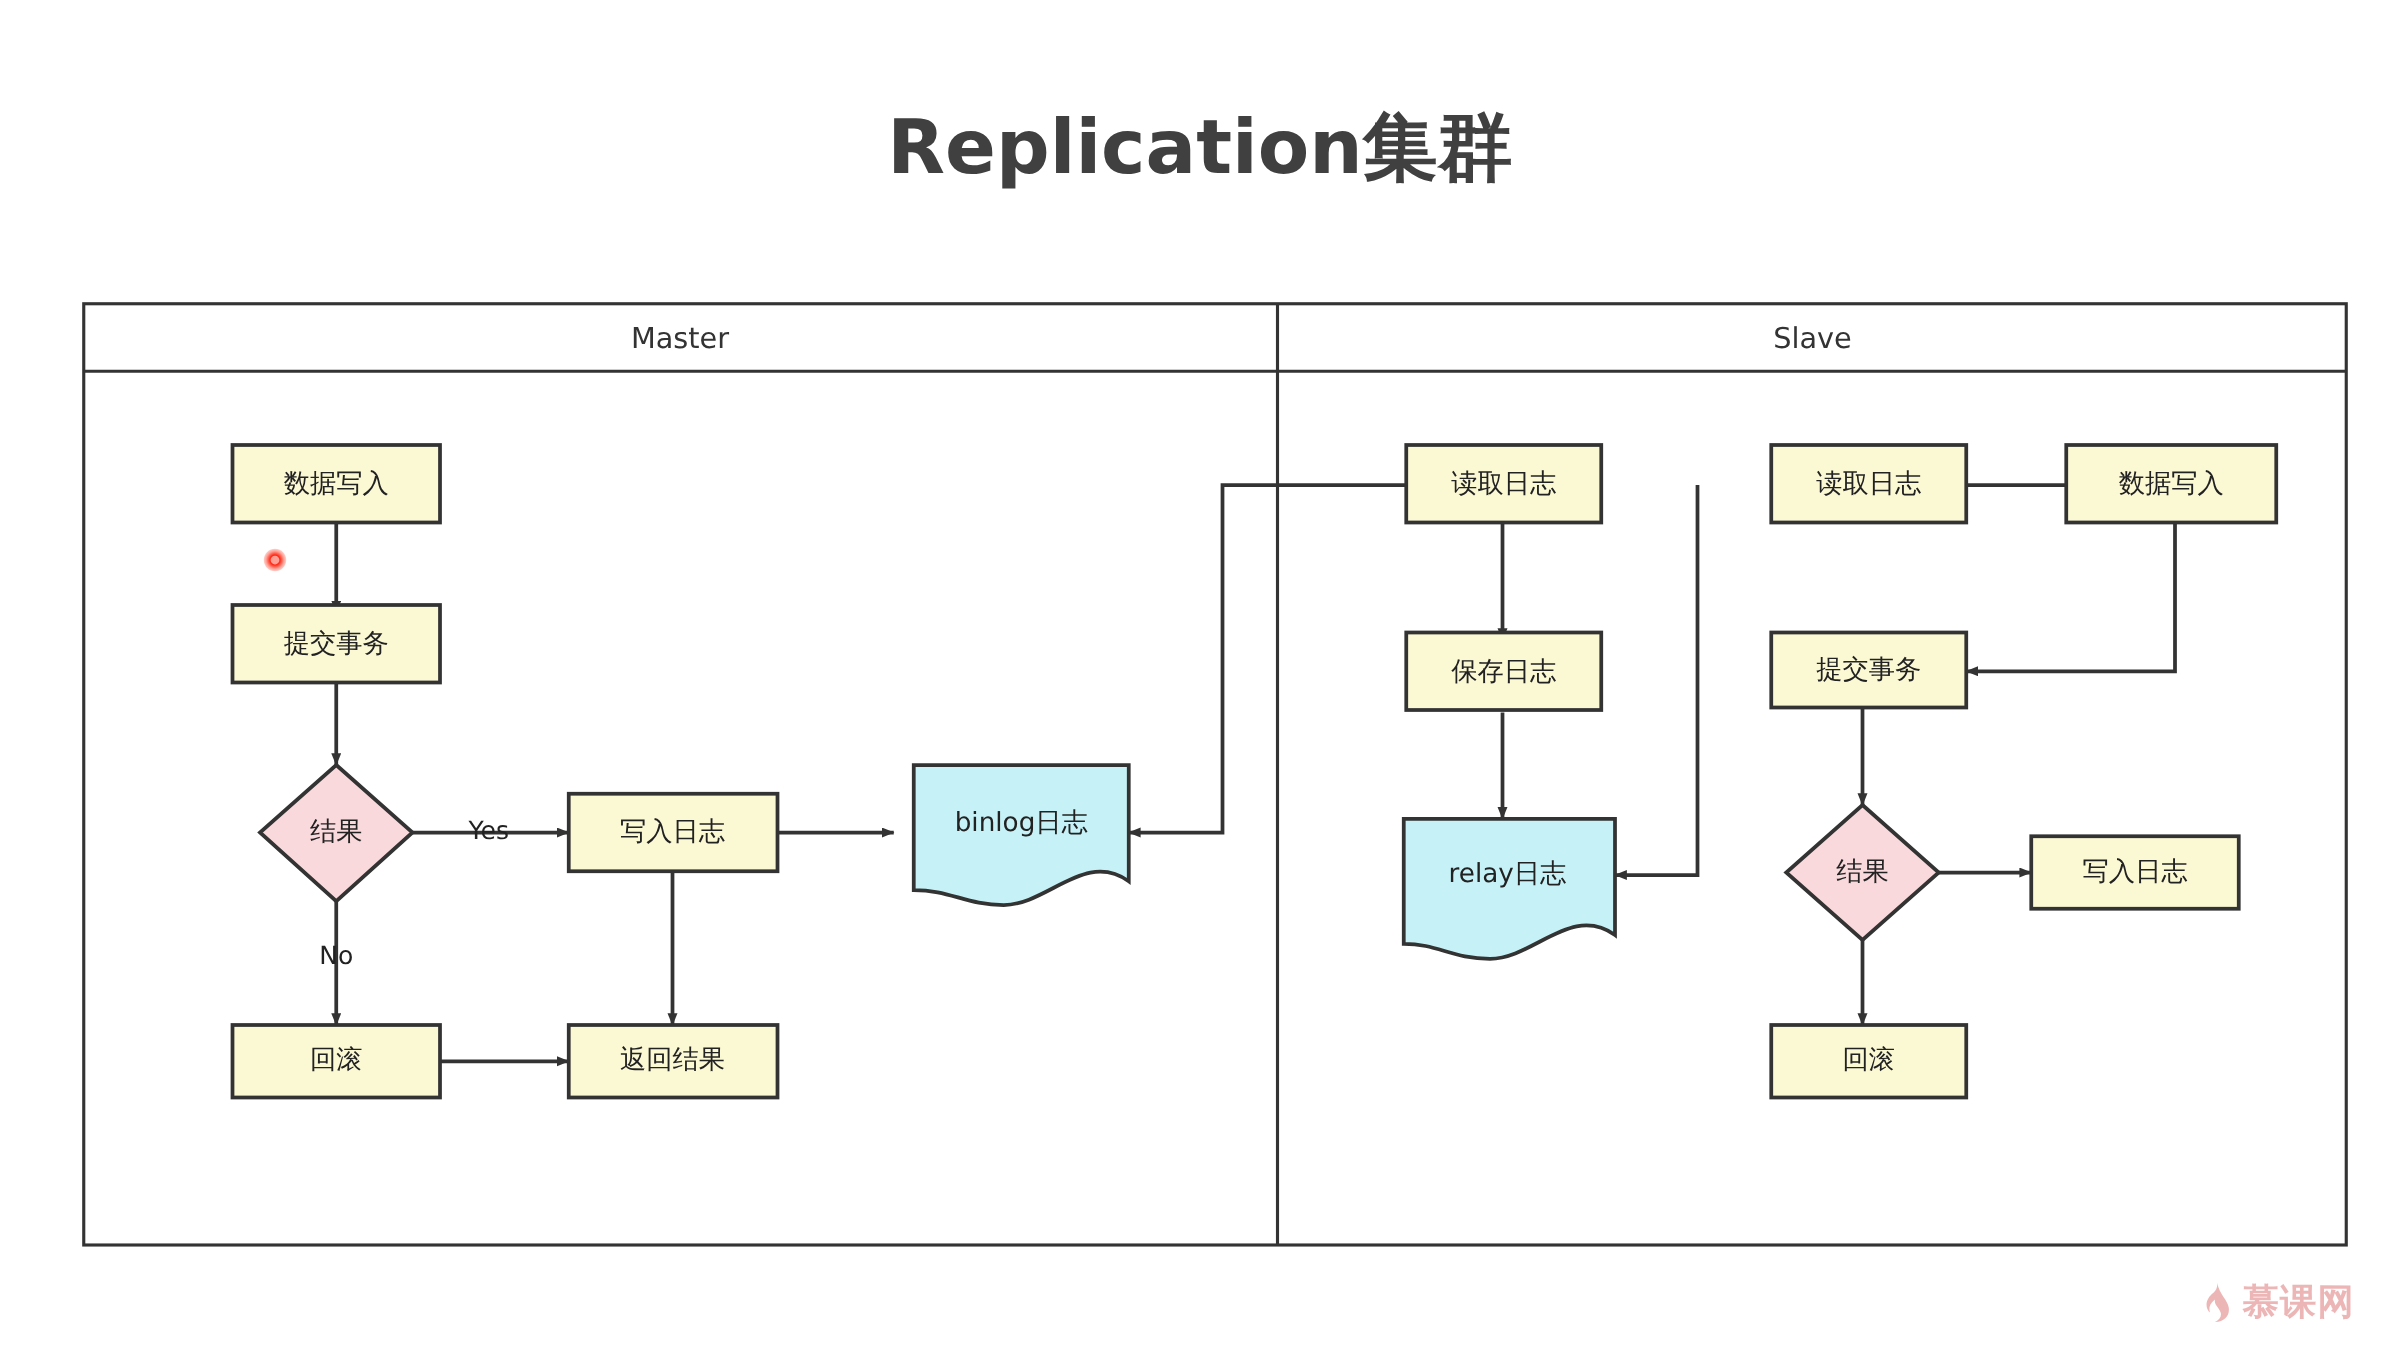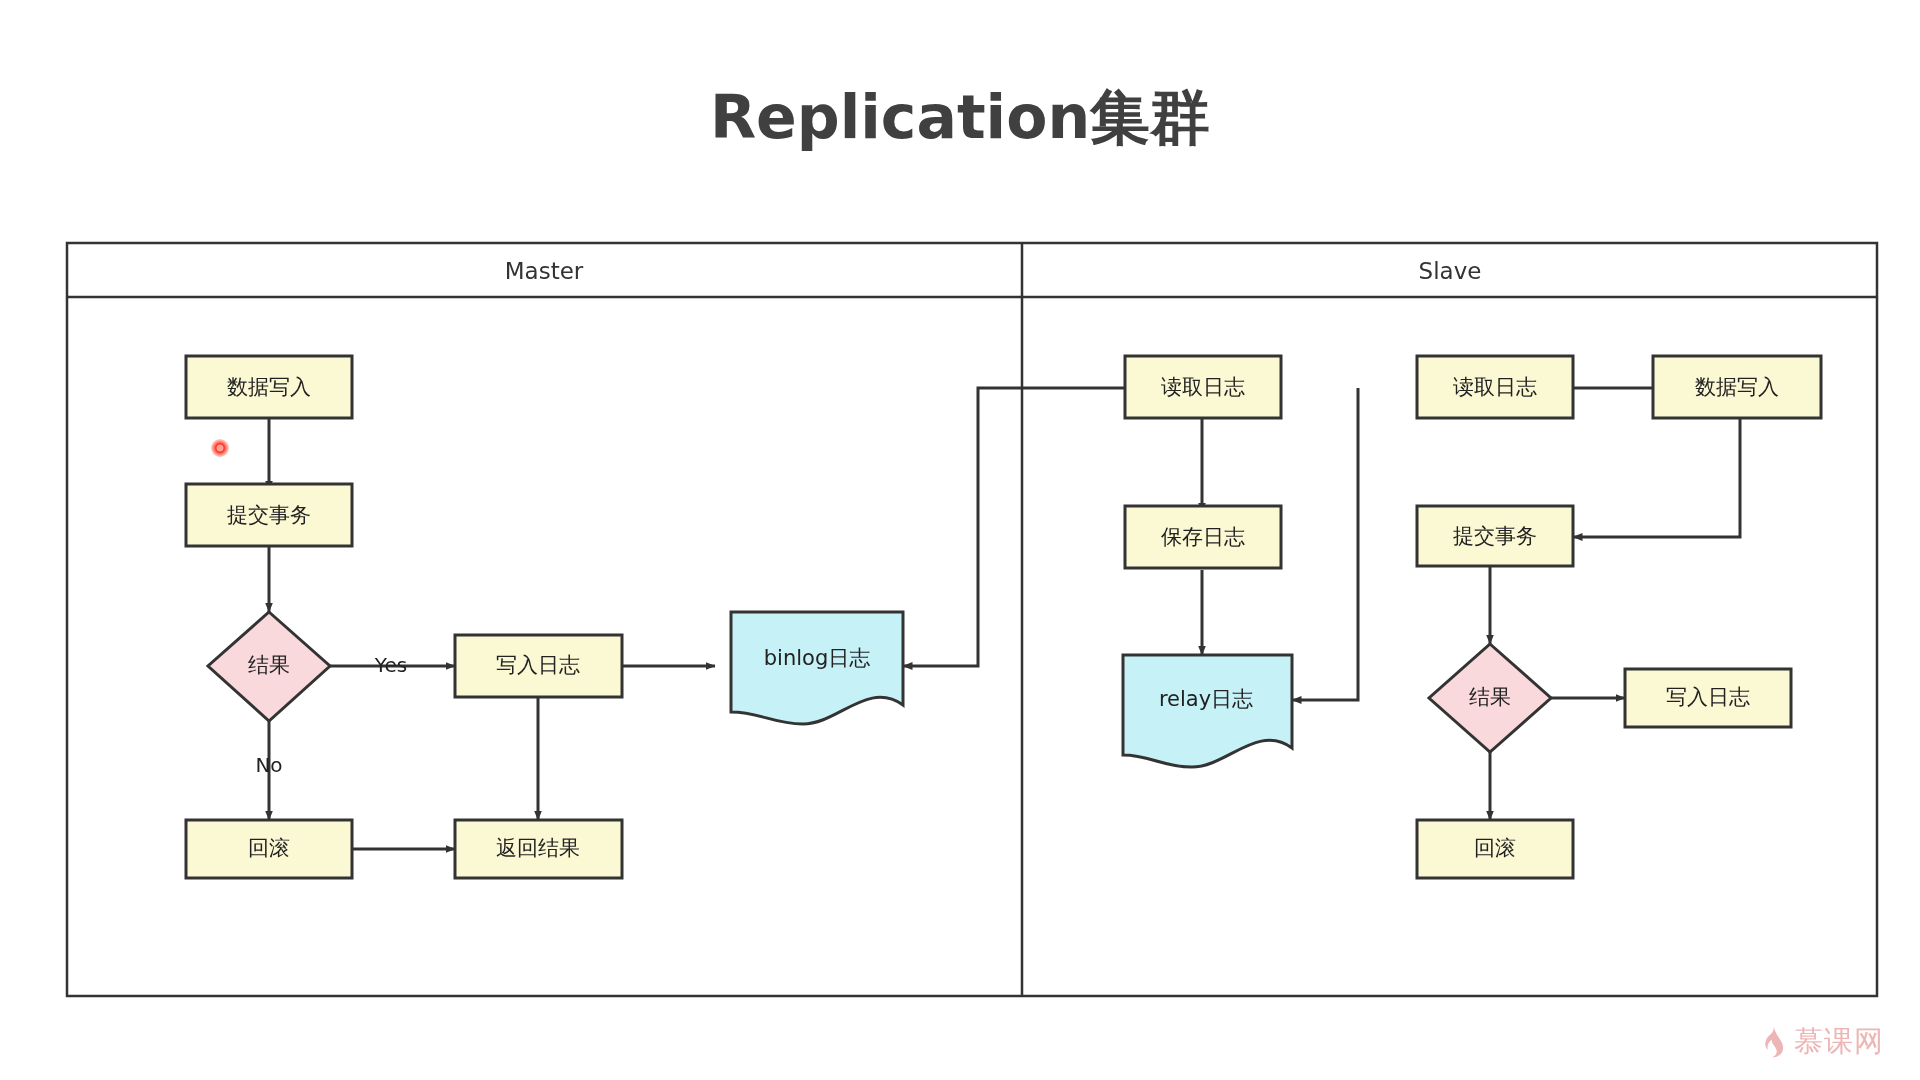--- a/index.html
+++ b/index.html
@@ -109,21 +109,21 @@
     right: 36px;
     bottom: 18px;
     display: flex;
     align-items: center;
     gap: 7px;
     opacity: 0.62;
   }
   .watermark .wm-text {
     font-family: "DejaVu Sans", "Liberation Sans", sans-serif;
     font-size: 29px;
-    font-weight: normal;
+    font-weight: bold;
     color: #e38b8b;
     letter-spacing: 1px;
   }
 </style>
 </head>
 <body>
 
 <div id="stage">
 
   <div class="diagram-title">Replication集群</div>

